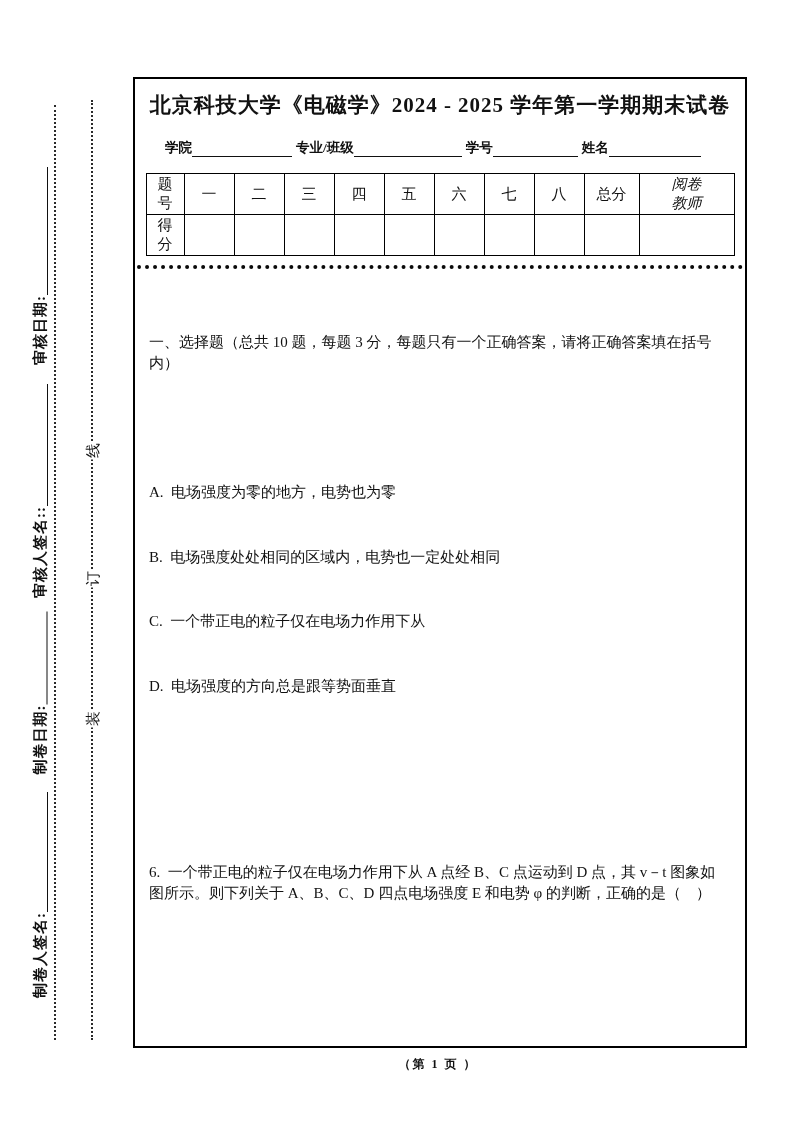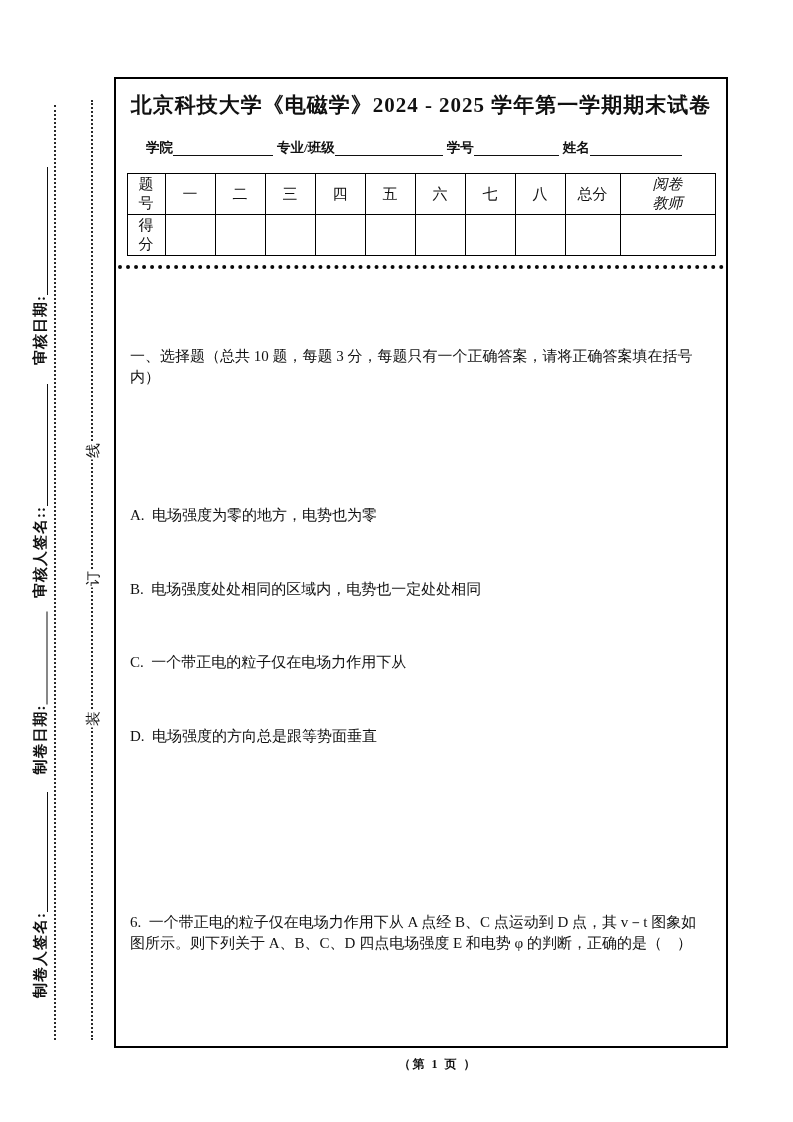--- a/index.html
+++ b/index.html
@@ -27,30 +27,30 @@
 
   .bind-char {
     position:absolute; z-index:2;
     transform:rotate(-90deg);
     background:#fff; font-size:15px; padding:1px 0;
     left:84px; width:18px; text-align:center;
   }
 
   
   .main-box {
-    position:absolute; left:114px; top:77px;
+    position:absolute; left:133px; top:77px;
     width:614px; height:971px;
     border:2px solid #000; background:#fff; overflow:hidden;
   }
   .title {
     margin-top:12px; text-align:center;
     font-size:21px; font-weight:bold; letter-spacing:1px;
   }
   .fields {
-    display:flex; align-items:flex-start;
+    display:flex; align-items:center;
     margin:20px 26px 0 30px;
     font-size:13.5px; font-weight:bold;
   }
   .fields .f-lbl { white-space:nowrap; }
   .fields .f-blank { border-bottom:1.2px solid #111; height:17px; margin-right:4px; }
   .fields .w1 { width:100px; } .fields .w2 { width:108px; }
   .fields .w3 { width:85px; }  .fields .w4 { width:92px; margin-right:0; }
 
   table.score { border-collapse:collapse; margin:16px auto 0 auto; border:1.5px solid #000; }
   table.score td {
@@ -63,22 +63,22 @@
   td.c10 { width:95px;font-style:italic; }
 
   .dotted-sep { margin:9px 2px 0 2px; height:0; border-top:4px dotted #0a0a0a; }
 
   .body-text {
     padding:20px 16px 0 14px;
     font-size:15px; line-height:1.42;
     white-space:pre-wrap;
   }
   .body-text p.q   { margin-top:15px; }
-  .body-text p.opt { margin-top:10px; }
-  .body-text p.sect { margin-top:14px; }
+  .body-text p.opt { margin-top:1px; }
+  .body-text p.sect { margin-top:0; }
 
   .footer {
     position:absolute; left:131px; top:1056px; width:614px;
     text-align:center; font-size:12px; font-weight:bold; letter-spacing:2px;
   }
 </style>
 </head>
 <body>
 
 <div class="page">

